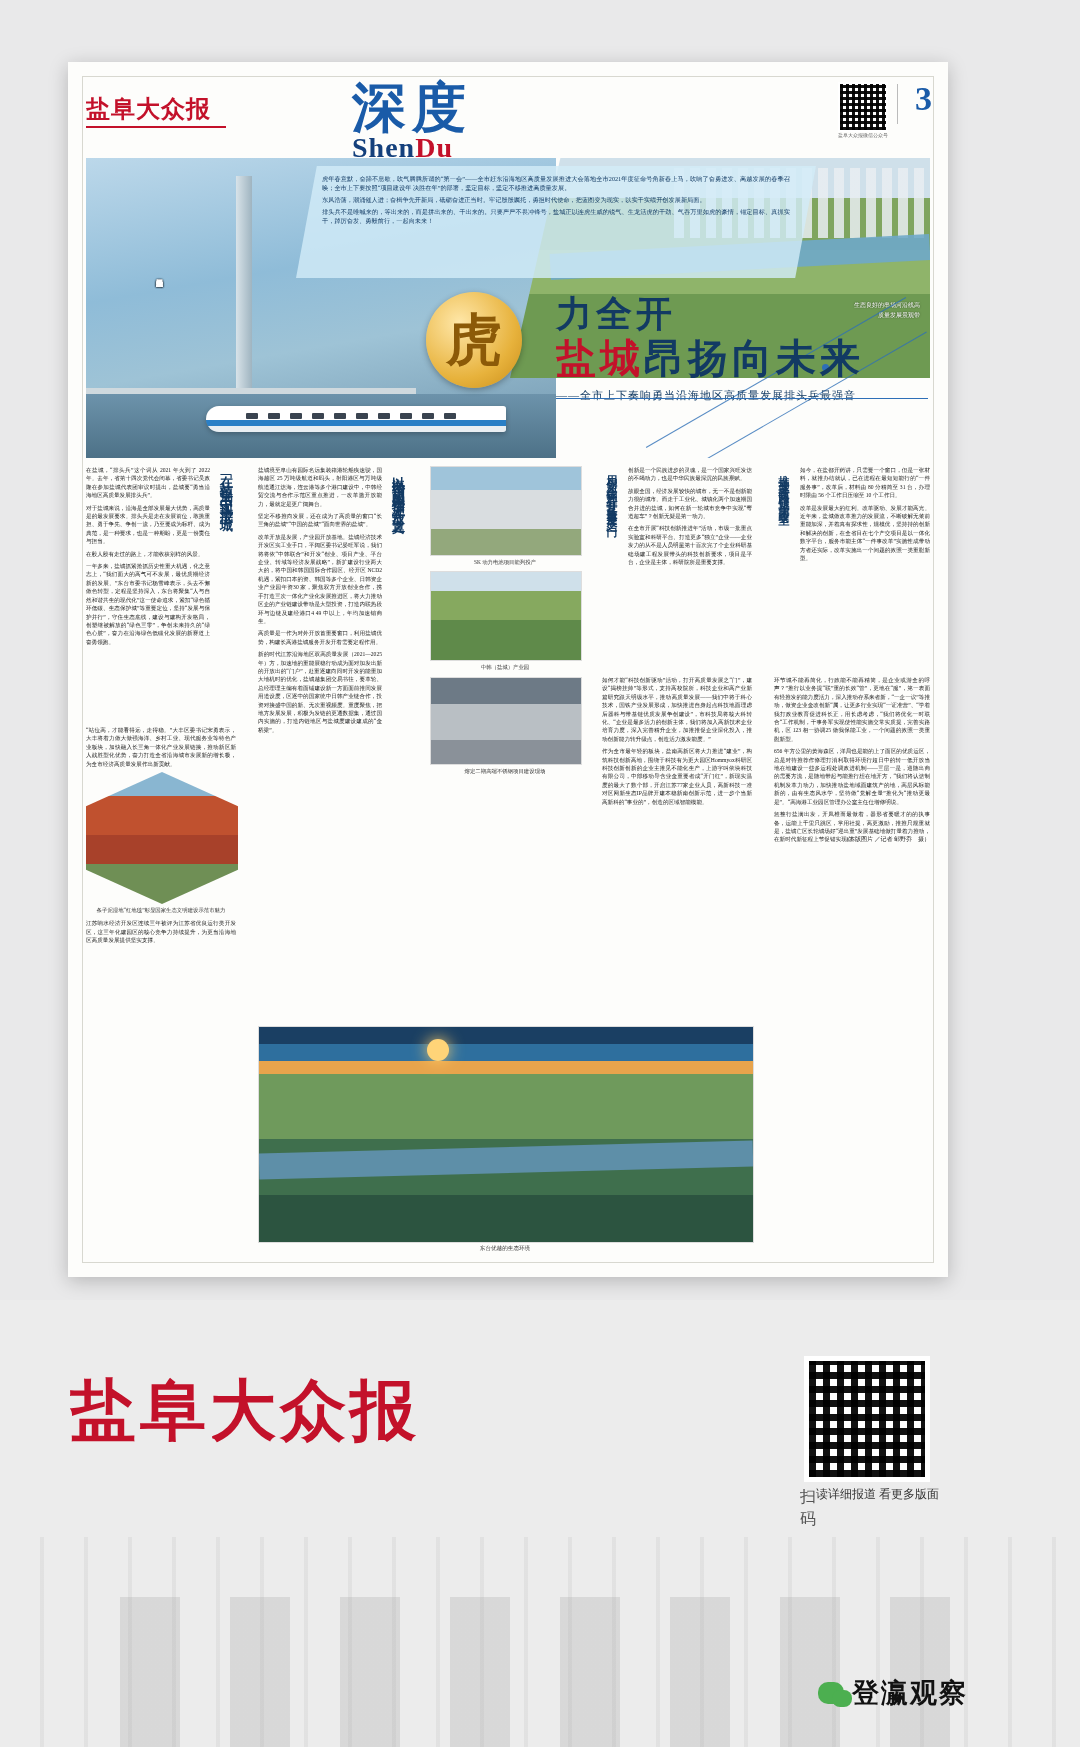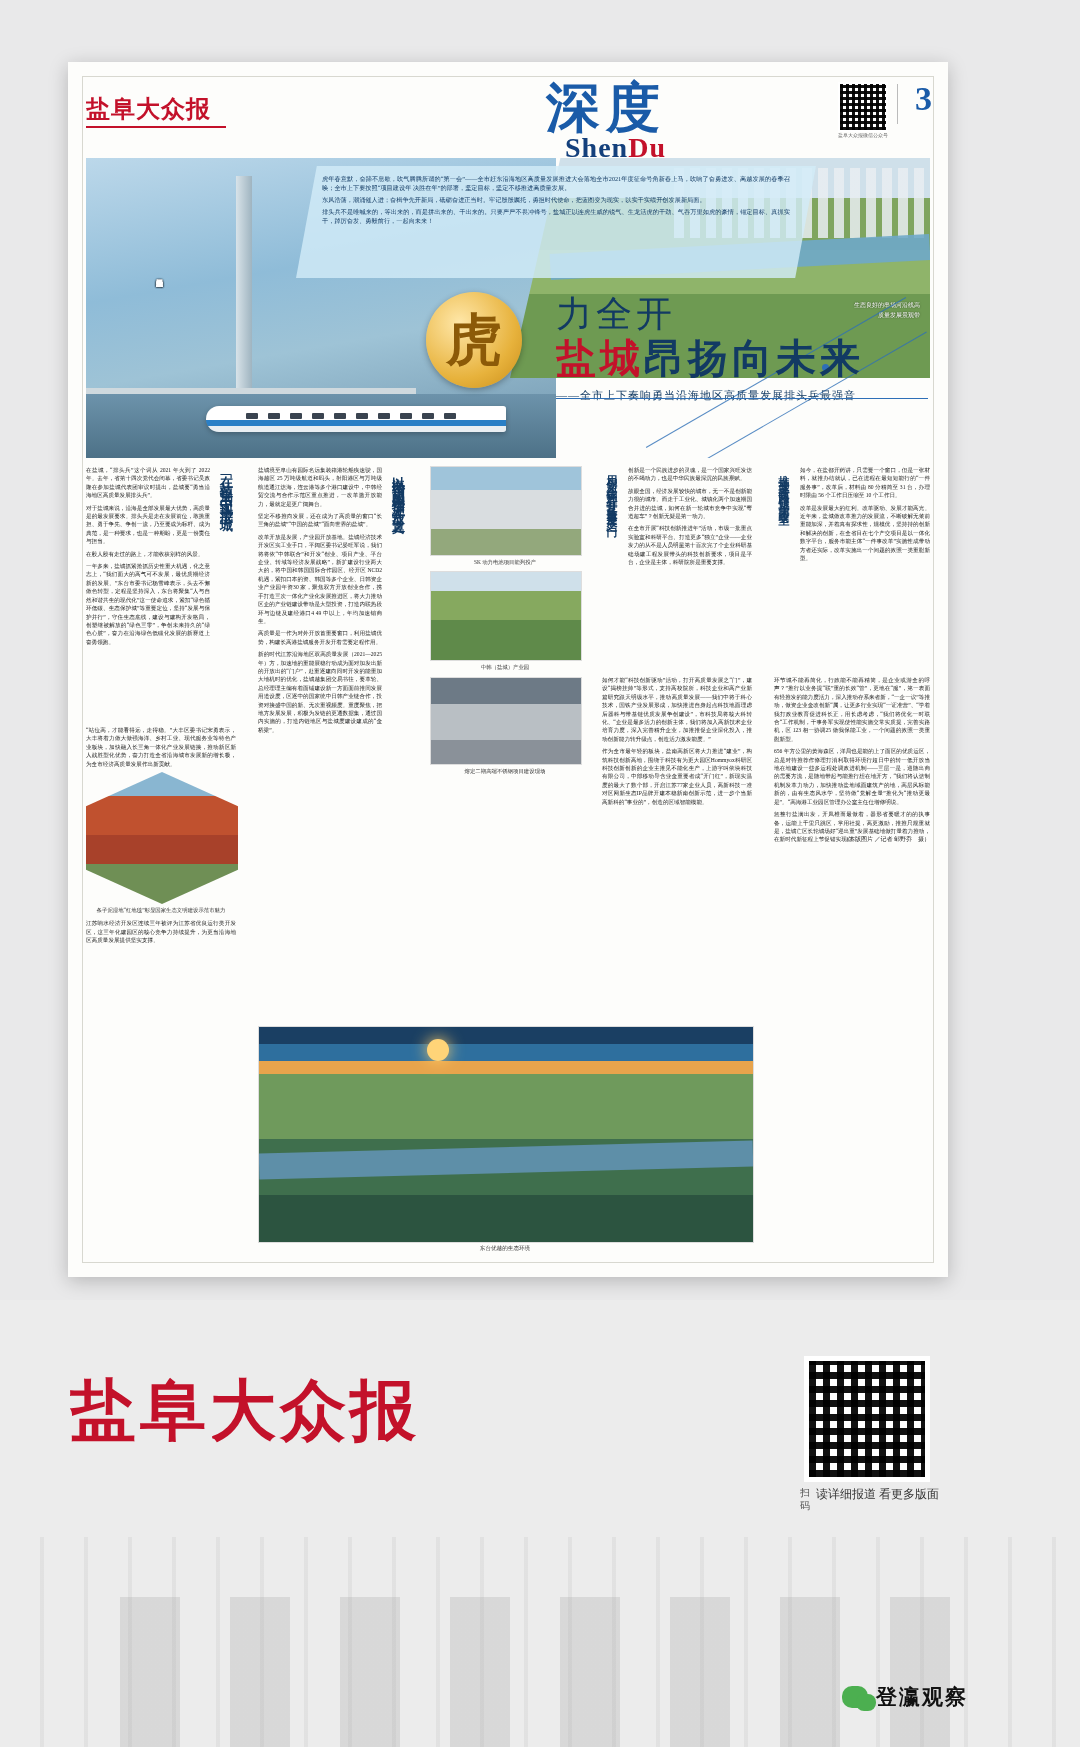--- a/index.html
+++ b/index.html
@@ -22,21 +22,21 @@
   
   .masthead{position:absolute;left:0;top:0;width:880px;height:100px;}
   .logo-red{
     position:absolute;left:18px;top:30px;width:140px;height:34px;
     color:#c3112a;font-family:"Liberation Serif",serif;font-weight:bold;
     font-size:24px;letter-spacing:1px;line-height:34px;
     border-bottom:2px solid #c3112a;
     white-space:nowrap;overflow:hidden;
   }
   .big-title{
-    position:absolute;left:308px;top:18px;width:290px;text-align:right;
+    position:absolute;left:284px;top:18px;width:290px;text-align:left;
   }
   .big-title .cn{
     font-size:54px;color:#1a5ba8;font-weight:bold;letter-spacing:6px;
     font-family:"Liberation Serif",serif;line-height:56px;
   }
   .big-title .en{
     font-size:28px;color:#14407c;font-weight:bold;letter-spacing:1px;margin-top:-4px;
   }
   .big-title .en b{color:#c3112a;}
   .qr-top{position:absolute;right:60px;top:20px;width:46px;height:46px;background:
@@ -108,21 +108,21 @@
     background:radial-gradient(circle at 35% 32%,#ffe7a8,#e7b23c 62%,#c98c18 100%);
     box-shadow:0 2px 6px rgba(0,0,0,.3);
   }
   .tiger-glyph{
     position:absolute;left:10px;top:6px;width:96px;height:96px;line-height:96px;text-align:center;
     font-size:56px;color:#8c5a08;font-weight:bold;font-family:"Liberation Serif",serif;
   }
   .headline{
     position:absolute;left:470px;top:136px;width:390px;
   }
-  .headline .l1{font-size:36px;font-weight:normal;color:#123a63;letter-spacing:4px;line-height:40px;}
+  .headline .l1{font-size:36px;font-weight:bold;color:#123a63;letter-spacing:4px;line-height:40px;}
   .headline .l2{font-size:40px;font-weight:bold;letter-spacing:4px;line-height:46px;margin-top:2px;}
   .headline .l2 .red{color:#c3112a;}
   .headline .l2 .blue{color:#123a63;}
   .headline .sub{margin-top:6px;font-size:11px;color:#123a63;letter-spacing:1px;}
   .hl-rule{position:absolute;left:470px;top:240px;width:372px;height:1px;background:#2e6fb7;}
 
   
   .diag{position:absolute;left:540px;top:96px;width:330px;height:210px;pointer-events:none;}
   .diag span{position:absolute;display:block;height:1px;background:#2e6fb7;opacity:.8;}
   .dot{position:absolute;width:7px;height:7px;border-radius:50%;background:#2e6fb7;}
@@ -185,27 +185,27 @@
   .promo-date{position:absolute;left:430px;top:72px;font-size:34px;font-weight:bold;color:#222;letter-spacing:2px;}
   .promo-slogan{position:absolute;left:430px;top:118px;font-size:23px;color:#333;letter-spacing:5px;}
   .promo-qr{
     position:absolute;right:150px;top:56px;width:116px;height:116px;
     background:
       repeating-linear-gradient(90deg,#111 0 7px,#fff 7px 14px),
       repeating-linear-gradient(0deg,#111 0 7px,transparent 7px 14px);
     background-blend-mode:multiply;border:5px solid #fff;
   }
   .promo-qr-text{position:absolute;right:74px;top:186px;width:190px;font-size:12px;color:#333;line-height:17px;}
-  .promo-qr-text .sm{position:absolute;left:-16px;top:0;width:14px;font-size:10px;line-height:13px;color:#555;}
+  .promo-qr-text .sm{position:absolute;left:-16px;top:0;width:14px;font-size:16px;line-height:22px;color:#555;text-align:center;}
   .wechat{
     position:absolute;right:112px;bottom:36px;display:flex;align-items:center;gap:8px;
   }
   .wechat .ic{width:26px;height:22px;border-radius:10px;background:#4caf50;position:relative;}
   .wechat .ic:after{content:"";position:absolute;left:14px;top:8px;width:20px;height:17px;border-radius:8px;background:#4caf50;}
-  .wechat .tx{font-size:21px;color:#111;font-weight:bold;letter-spacing:2px;z-index:2;}
+  .wechat .tx{font-size:27px;color:#111;font-weight:bold;letter-spacing:2px;z-index:2;}
 </style>
 </head>
 <body>
 
 <div class="page-wrap">
 
   <div class="sheet">
     <div class="sheet-inner"></div>
 
     <div class="masthead">

